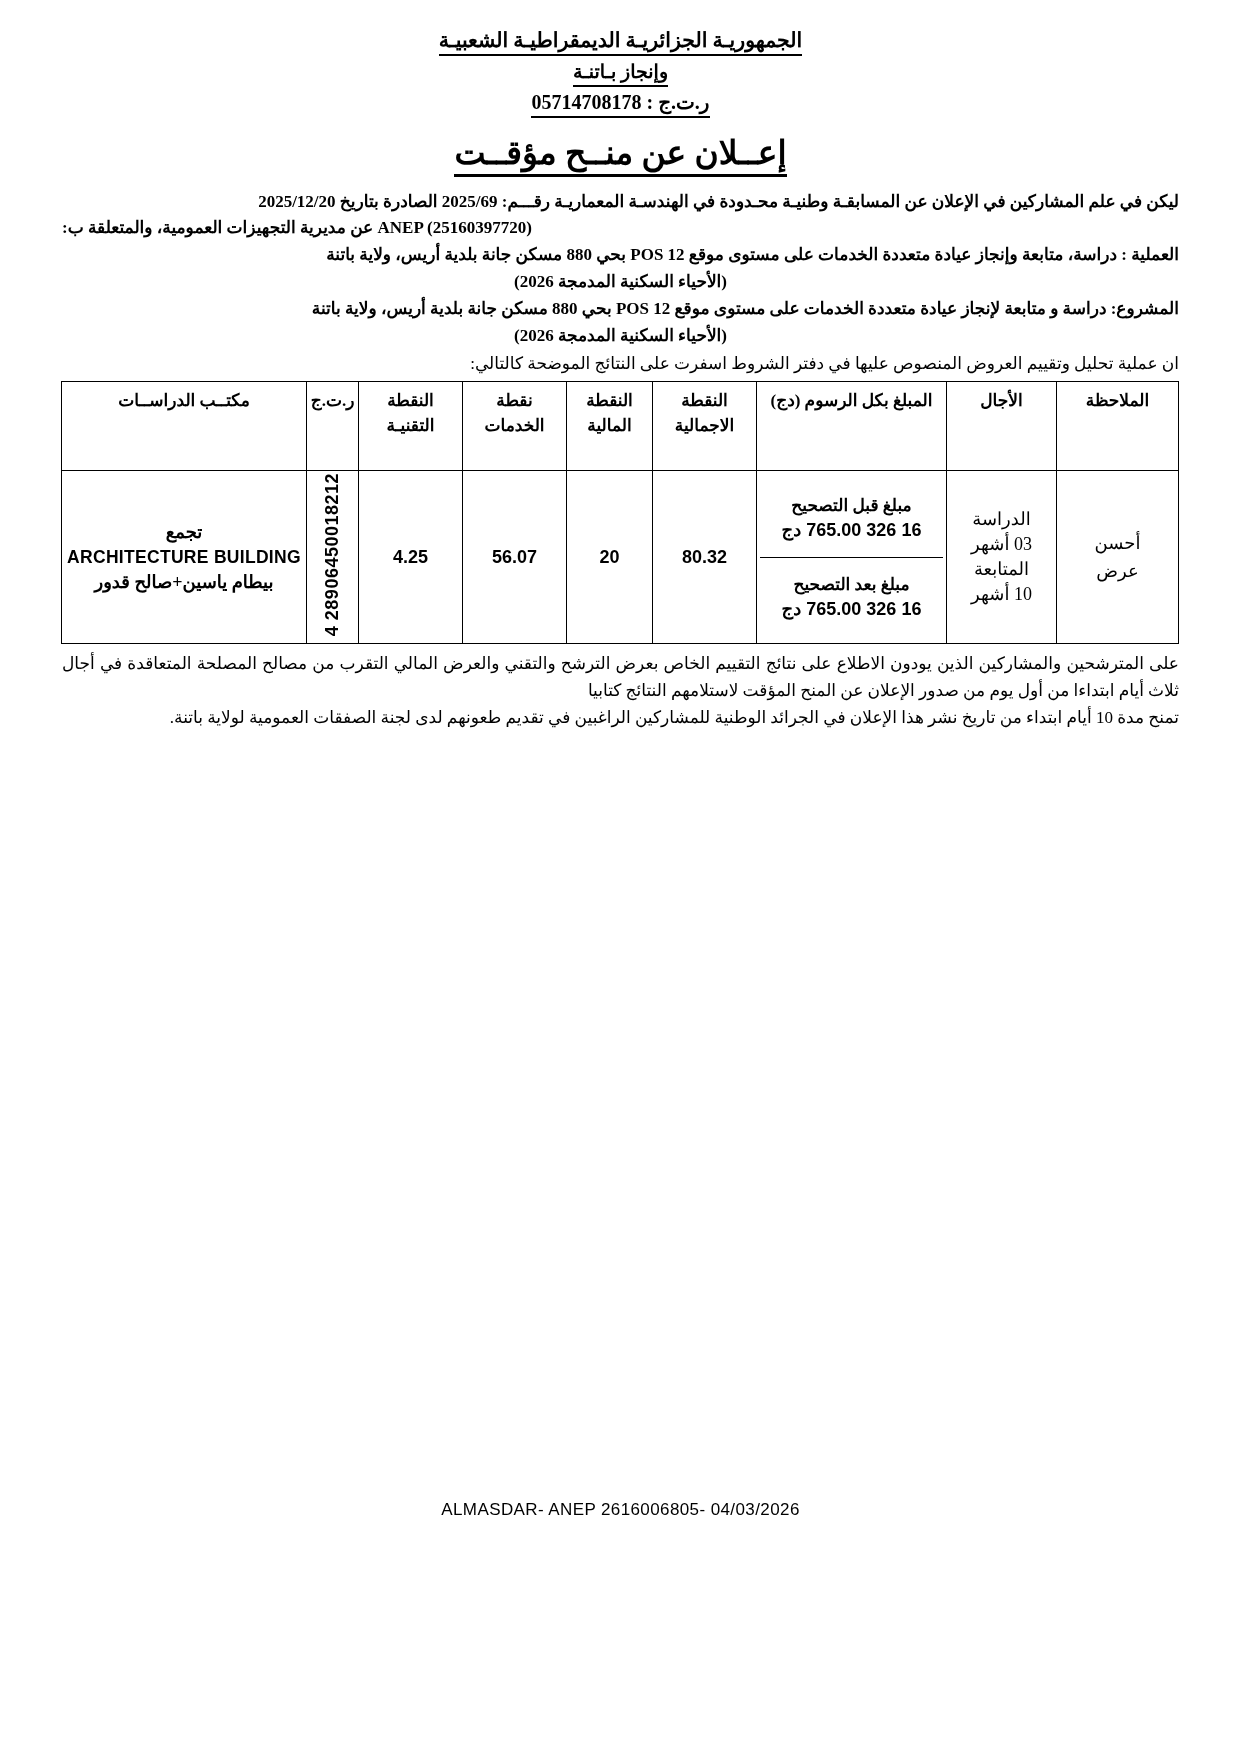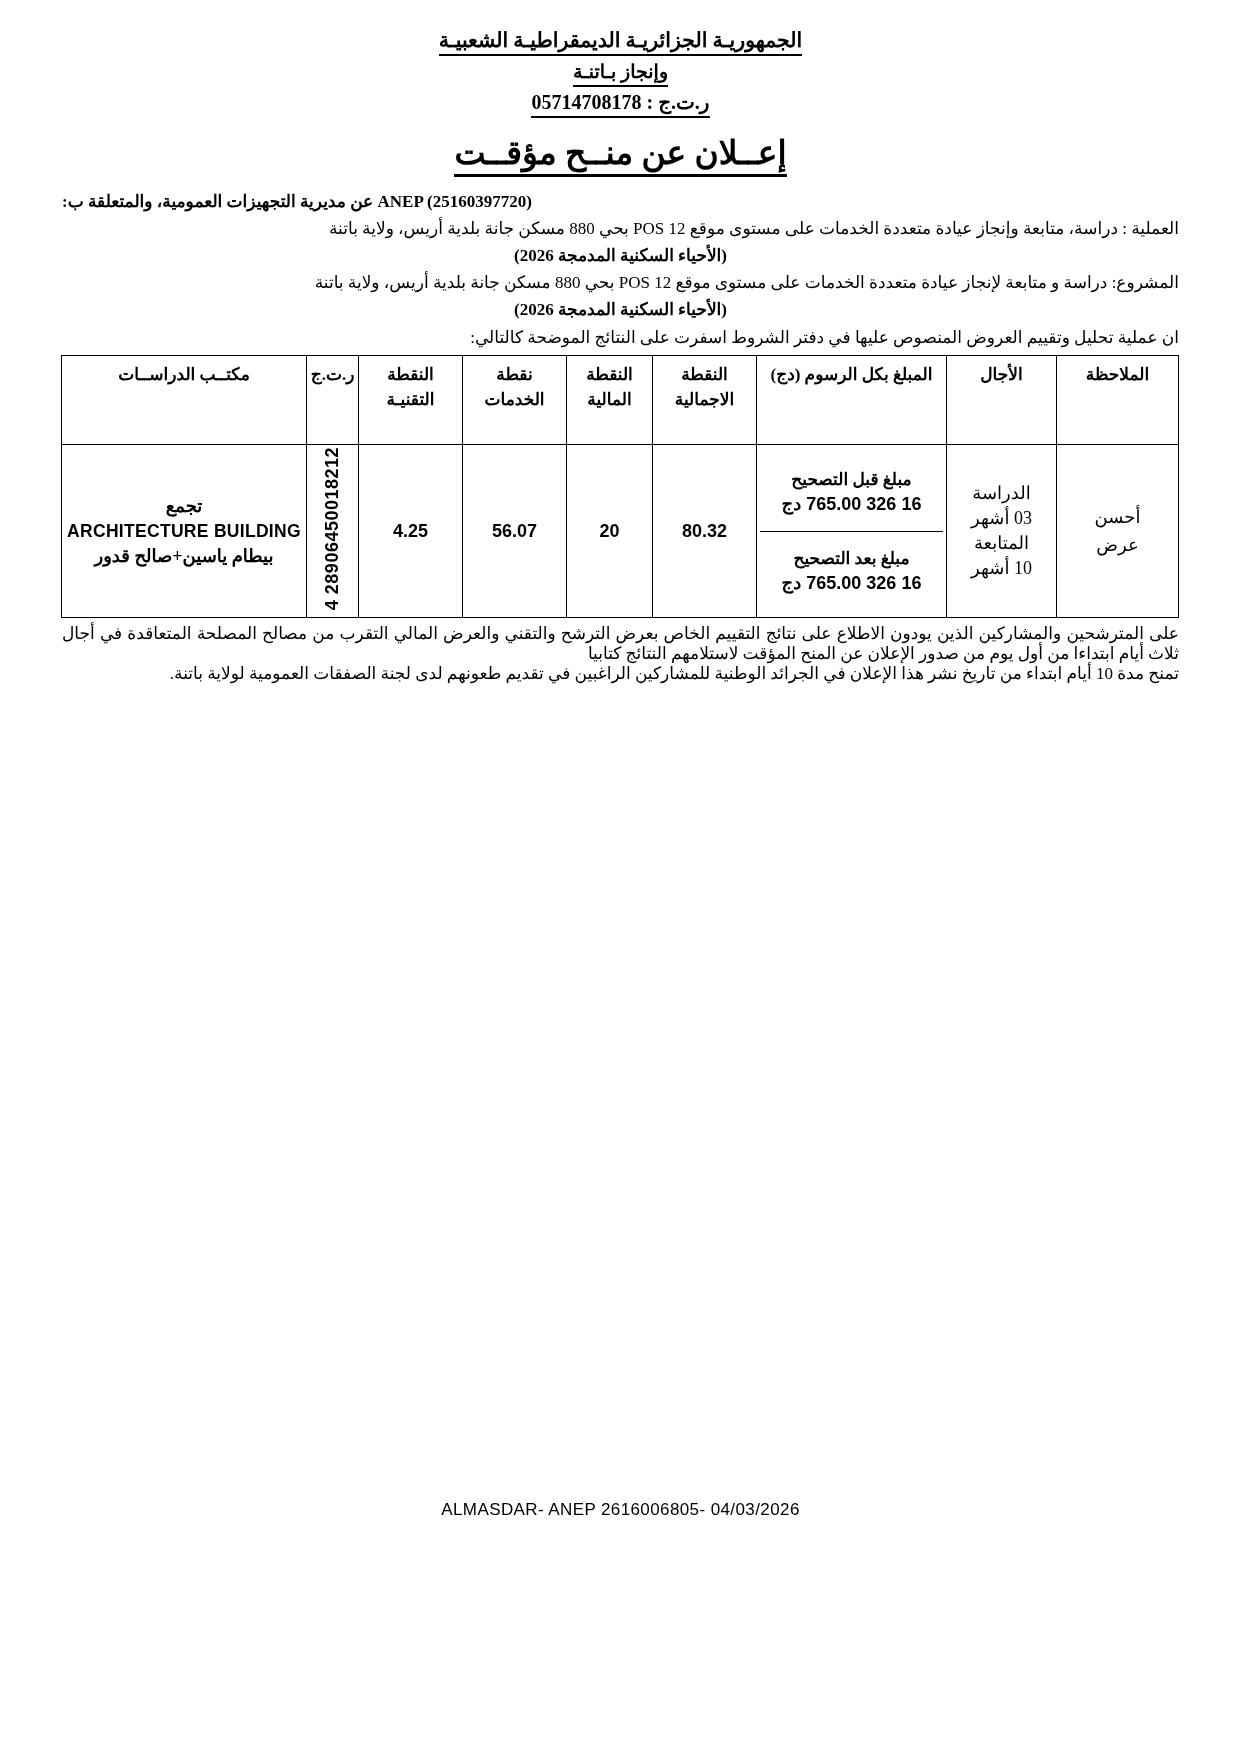--- a/index.html
+++ b/index.html
@@ -68,21 +68,21 @@
     margin: 0;
   }
   .intro-line {
     display: block;
     white-space: nowrap;
   }
   .intro-line.l1 { text-align: justify; font-size: 17px; }
   .intro-line.l2 { text-align: left; font-size: 17px; direction: rtl; }
 
   .op-line {
-    font-weight: normal;
+    font-weight: bold;
     font-size: 17px;
     line-height: 27px;
     text-align: center;
   }
   .op-line.right { text-align: right; }
   .center-line {
     text-align: center;
     font-weight: bold;
     font-size: 17px;
     line-height: 27px;
@@ -182,21 +182,21 @@
   .cell-obs {
     font-size: 19px;
     line-height: 28px;
   }
   .cell-obs .o { display: block; }
 
   
   .notes {
     margin-top: 6px;
     font-size: 17px;
-    line-height: 20px;
+    line-height: 27px;
     text-align: justify;
     text-align-last: right;
   }
   .notes p { margin: 0; }
   .notes .n1 { text-align: justify; }
 
   
   .page-footer {
     position: absolute;
     left: 0;
@@ -218,20 +218,21 @@
     <div><span class="masthead-line l1">الجمهوريـة الجزائريـة الديمقراطيـة الشعبيـة</span></div>
     <div><span class="masthead-line l3">وإنجاز بـاتنـة</span></div>
     <div><span class="masthead-line l4">ر.ت.ج : 05714708178</span></div>
   </div>
 
   <div class="main-title">
     <span>إعــلان عن منــح مؤقــت</span>
   </div>
 
   <div class="intro">
+    <span class="intro-line l1">ليكن في علم المشاركين في الإعلان عن المسابقـة وطنيـة محـدودة في الهندسـة المعماريـة رقـــم: 2025/69 الصادرة بتاريخ 2025/12/20</span>
     <span class="intro-line l2">(ANEP (25160397720 عن مديرية التجهيزات العمومية، والمتعلقة ب:</span>
   </div>
 
   <div class="op-line right">العملية : دراسة، متابعة وإنجاز عيادة متعددة الخدمات على مستوى موقع 12 POS    بحي 880  مسكن جانة  بلدية أريس، ولاية باتنة</div>
   <div class="center-line">(الأحياء السكنية المدمجة 2026)</div>
 
   <div class="op-line right">المشروع: دراسة و متابعة لإنجاز عيادة متعددة الخدمات على مستوى موقع POS 12   بحي 880  مسكن جانة  بلدية أريس، ولاية باتنة</div>
   <div class="center-line">(الأحياء السكنية المدمجة 2026)</div>
 
   <div class="lead-in">ان عملية تحليل وتقييم العروض المنصوص عليها في دفتر الشروط اسفرت على النتائج الموضحة كالتالي:</div>

